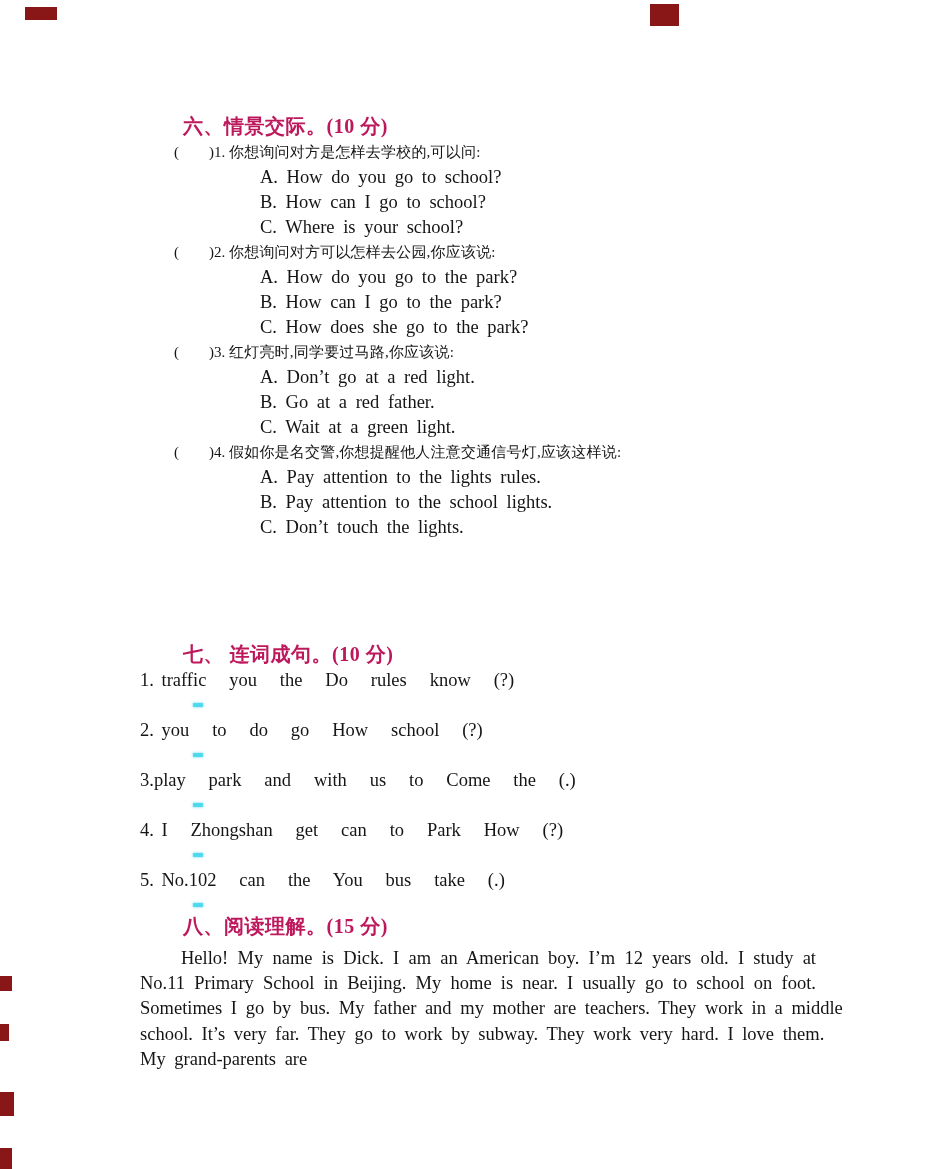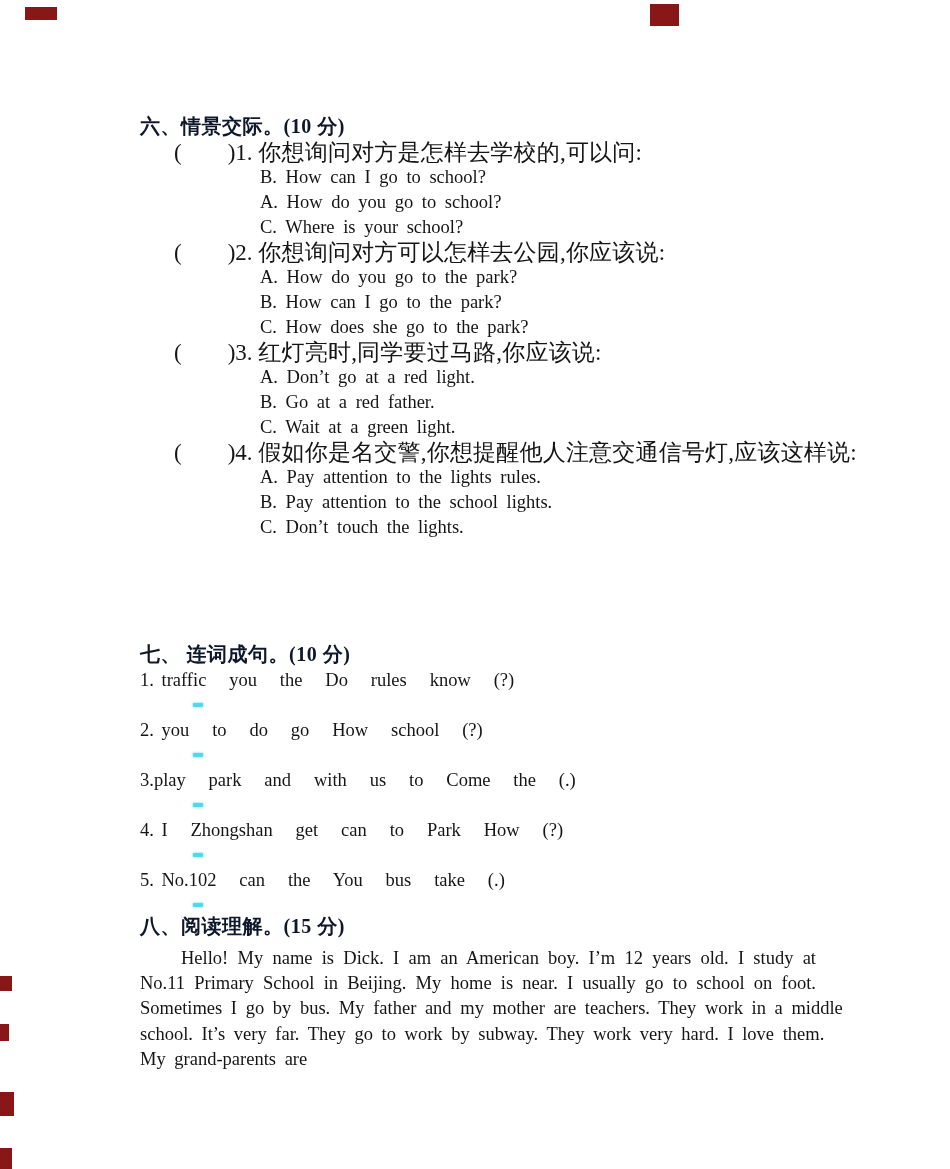--- a/index.html
+++ b/index.html
@@ -7,28 +7,28 @@
     position:relative;width:950px;height:1169px;background:#ffffff;overflow:hidden;
     font-family:"Liberation Serif","DejaVu Serif",serif;color:#151515;
     font-size:18.5px;
   }
   
   .section{position:absolute;left:140px;right:138px;}
   .sec6{top:112px;}
   .sec7{top:640px;}
   .sec8{top:912px;}
   .sec-title{
-    font-weight:700;color:#0f172a;font-size:20px;line-height:28px;
-    white-space:pre;letter-spacing:.5px;
+    font-weight:700;color:#be185d;font-size:20px;line-height:28px;
+    white-space:pre;letter-spacing:.5px;margin-left:43px;
   }
   
   .q-block{height:100px;}
   .q-line{
     line-height:25px;height:25px;white-space:pre;padding-left:34px;
-    font-size:23px;
+    font-size:15px;
   }
   .q-prompt{letter-spacing:.2px;}
   .opt-line{
     line-height:25px;height:25px;padding-left:120px;white-space:pre;
     word-spacing:4px;
   }
   
   .s7-item{position:relative;height:50px;}
   .s7-text{line-height:25px;height:25px;white-space:pre;word-spacing:3px;}
   .answer-dash{
@@ -63,22 +63,22 @@
   <div class="artifact a-l1"></div>
   <div class="artifact a-l2"></div>
   <div class="artifact a-l3"></div>
   <div class="artifact a-l4"></div>
 
   <div class="section sec6">
     <div class="sec-title">六、情景交际。(10 分)</div>
 
     <div class="q-block">
       <div class="q-line"><span>(        )1.</span> <span class="q-prompt">你想询问对方是怎样去学校的,可以问:</span></div>
+      <div class="opt-line">A. How do you go to school?</div>
       <div class="opt-line">B. How can I go to school?</div>
-      <div class="opt-line">A. How do you go to school?</div>
       <div class="opt-line">C. Where is your school?</div>
     </div>
 
     <div class="q-block">
       <div class="q-line"><span>(        )2.</span> <span class="q-prompt">你想询问对方可以怎样去公园,你应该说:</span></div>
       <div class="opt-line">A. How do you go to the park?</div>
       <div class="opt-line">B. How can I go to the park?</div>
       <div class="opt-line">C. How does she go to the park?</div>
     </div>
 

